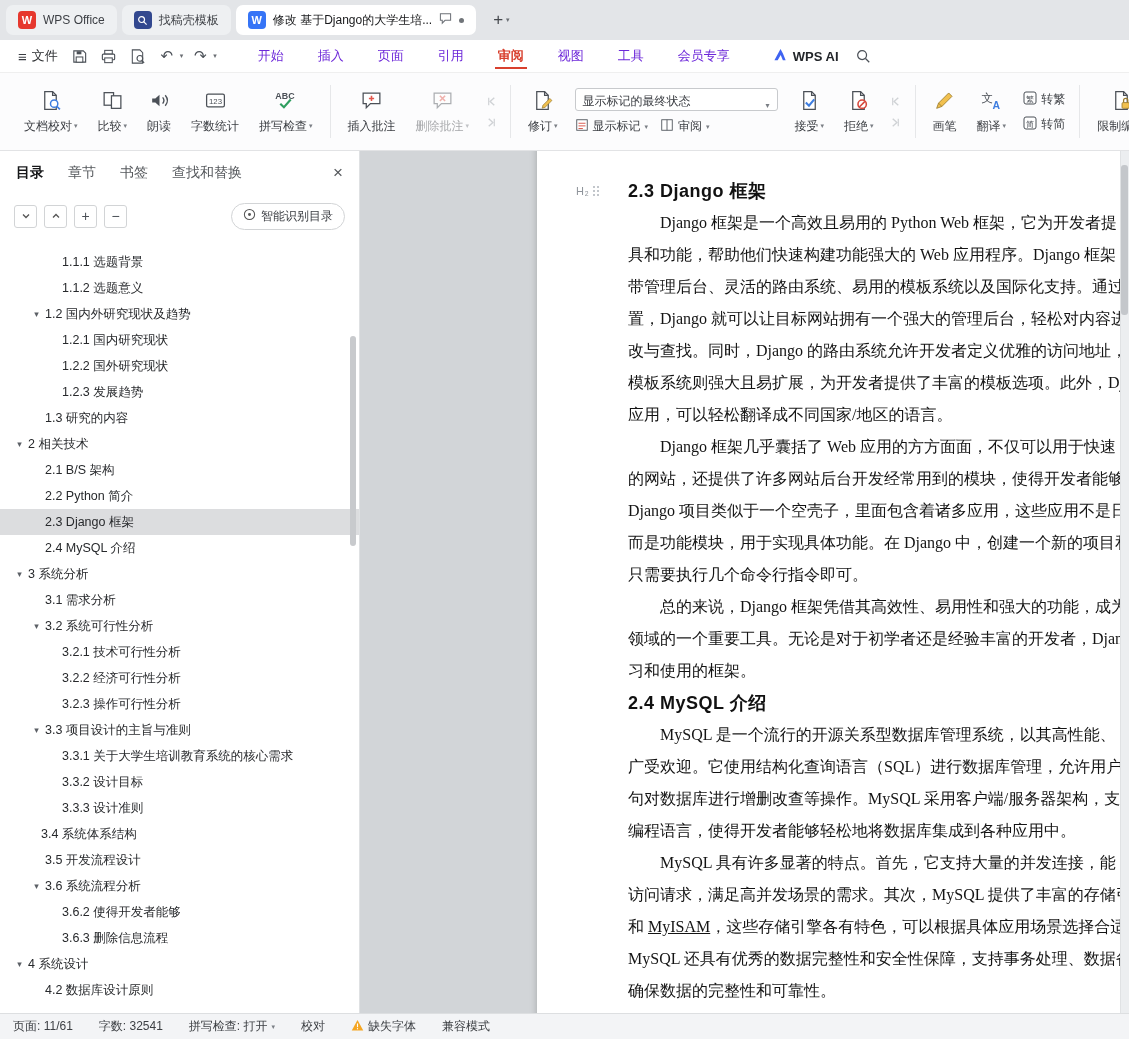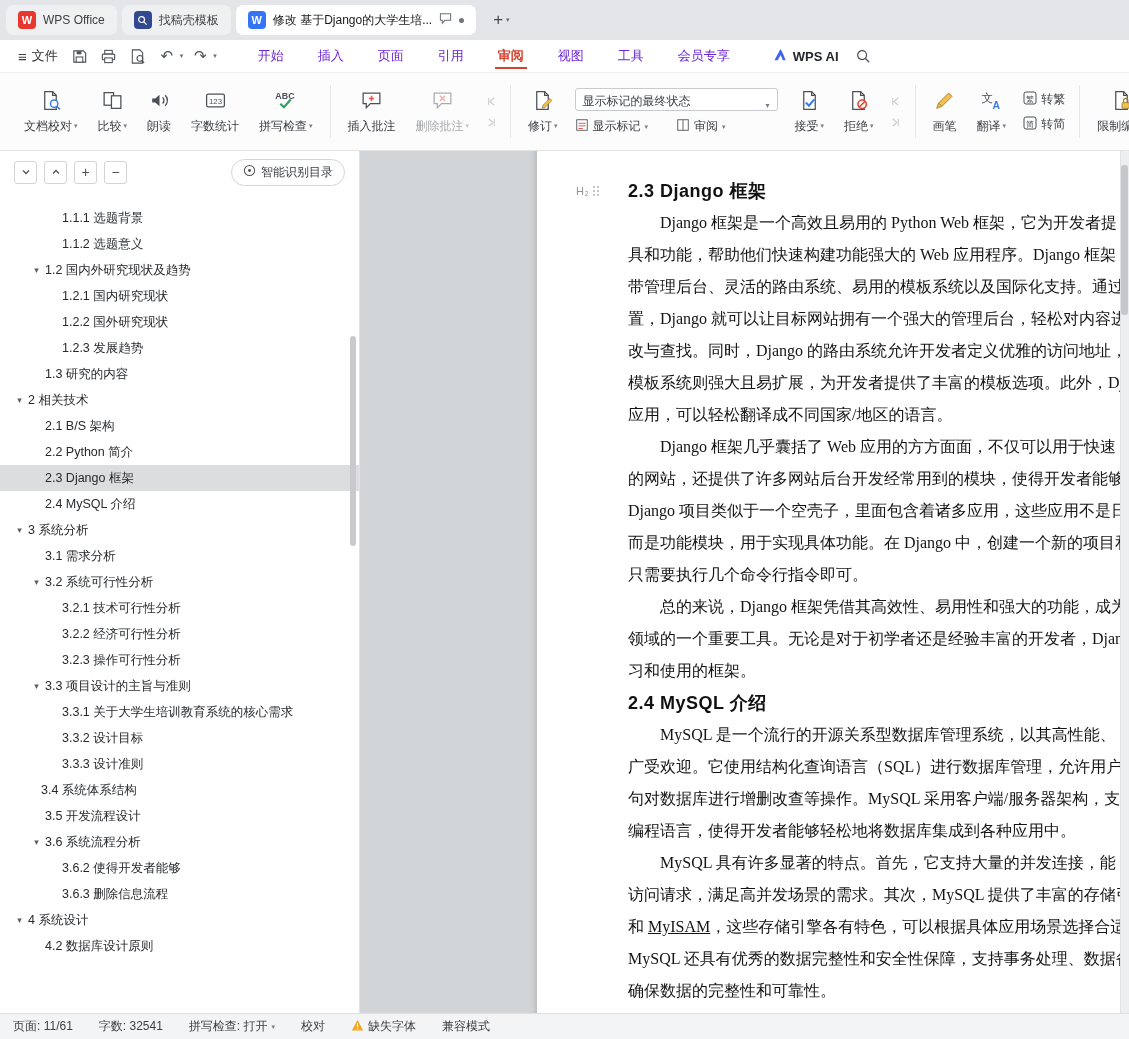--- a/index.html
+++ b/index.html
@@ -44,21 +44,21 @@
   .rlabel{font-size:12px;color:#3a3d42;display:flex;align-items:center;gap:2px;}
   .dd{font-size:7px;color:#7a7e84;}
   .dis{opacity:.45;}
   .rsep{width:1px;background:#e6e7e9;margin:12px 7px;}
   .rnav{display:flex;flex-direction:column;justify-content:center;gap:5px;margin:0 3px;}
   .rnavb{width:18px;height:16px;display:flex;align-items:center;justify-content:center;}
   .icsm{width:13px;height:13px;}
   .rcombo-group{display:flex;flex-direction:column;justify-content:center;gap:7px;margin:0 7px;}
   .rcombo{width:203px;height:23px;border:1px solid #c8cacd;border-radius:3px;background:#fff;display:flex;align-items:flex-end;justify-content:space-between;padding:0 7px;font-size:12px;color:#3a3d42;}
   .rcombo .dd{font-size:8px;}
-  .rcombo-rows{display:flex;gap:28px;}
+  .rcombo-rows{display:flex;gap:12px;}
   .rminib{display:flex;align-items:center;gap:4px;font-size:12px;color:#3a3d42;}
   .rminib svg{width:14px;height:14px;}
   .rrows{display:flex;flex-direction:column;justify-content:center;gap:8px;margin:0 7px;}
 
   
   .main{flex:1;display:flex;min-height:0;position:relative;}
   .sidebar{flex:0 0 360px;width:360px;background:#fff;border-right:1px solid #dfe1e3;display:flex;flex-direction:column;position:relative;}
   .stabs{flex:0 0 44px;display:flex;align-items:center;gap:24px;padding:0 16px;font-size:14px;color:#55585c;}
   .stab{cursor:default;}
   .stab.active{color:#17181a;font-weight:bold;}
@@ -380,20 +380,27 @@
             </svg>
           </div>
           <div class="rlabel">限制编辑</div>
         </div>
       </div>
   </div>
 
   <div class="main">
 
     <div class="sidebar">
+      <div class="stabs">
+        <span class="stab active">目录</span>
+        <span class="stab">章节</span>
+        <span class="stab">书签</span>
+        <span class="stab">查找和替换</span>
+        <span class="sclose">×</span>
+      </div>
       <div class="sctrl">
         <div class="sbtn">
           <svg width="10" height="10" viewBox="0 0 10 10">
               <path d="M2 3.5 5 6.5 8 3.5" fill="none" stroke="#555" stroke-width="1.3"></path>
             </svg>
         </div>
         <div class="sbtn">
           <svg width="10" height="10" viewBox="0 0 10 10">
               <path d="M2 6.5 5 3.5 8 6.5" fill="none" stroke="#555" stroke-width="1.3"></path>
             </svg>

